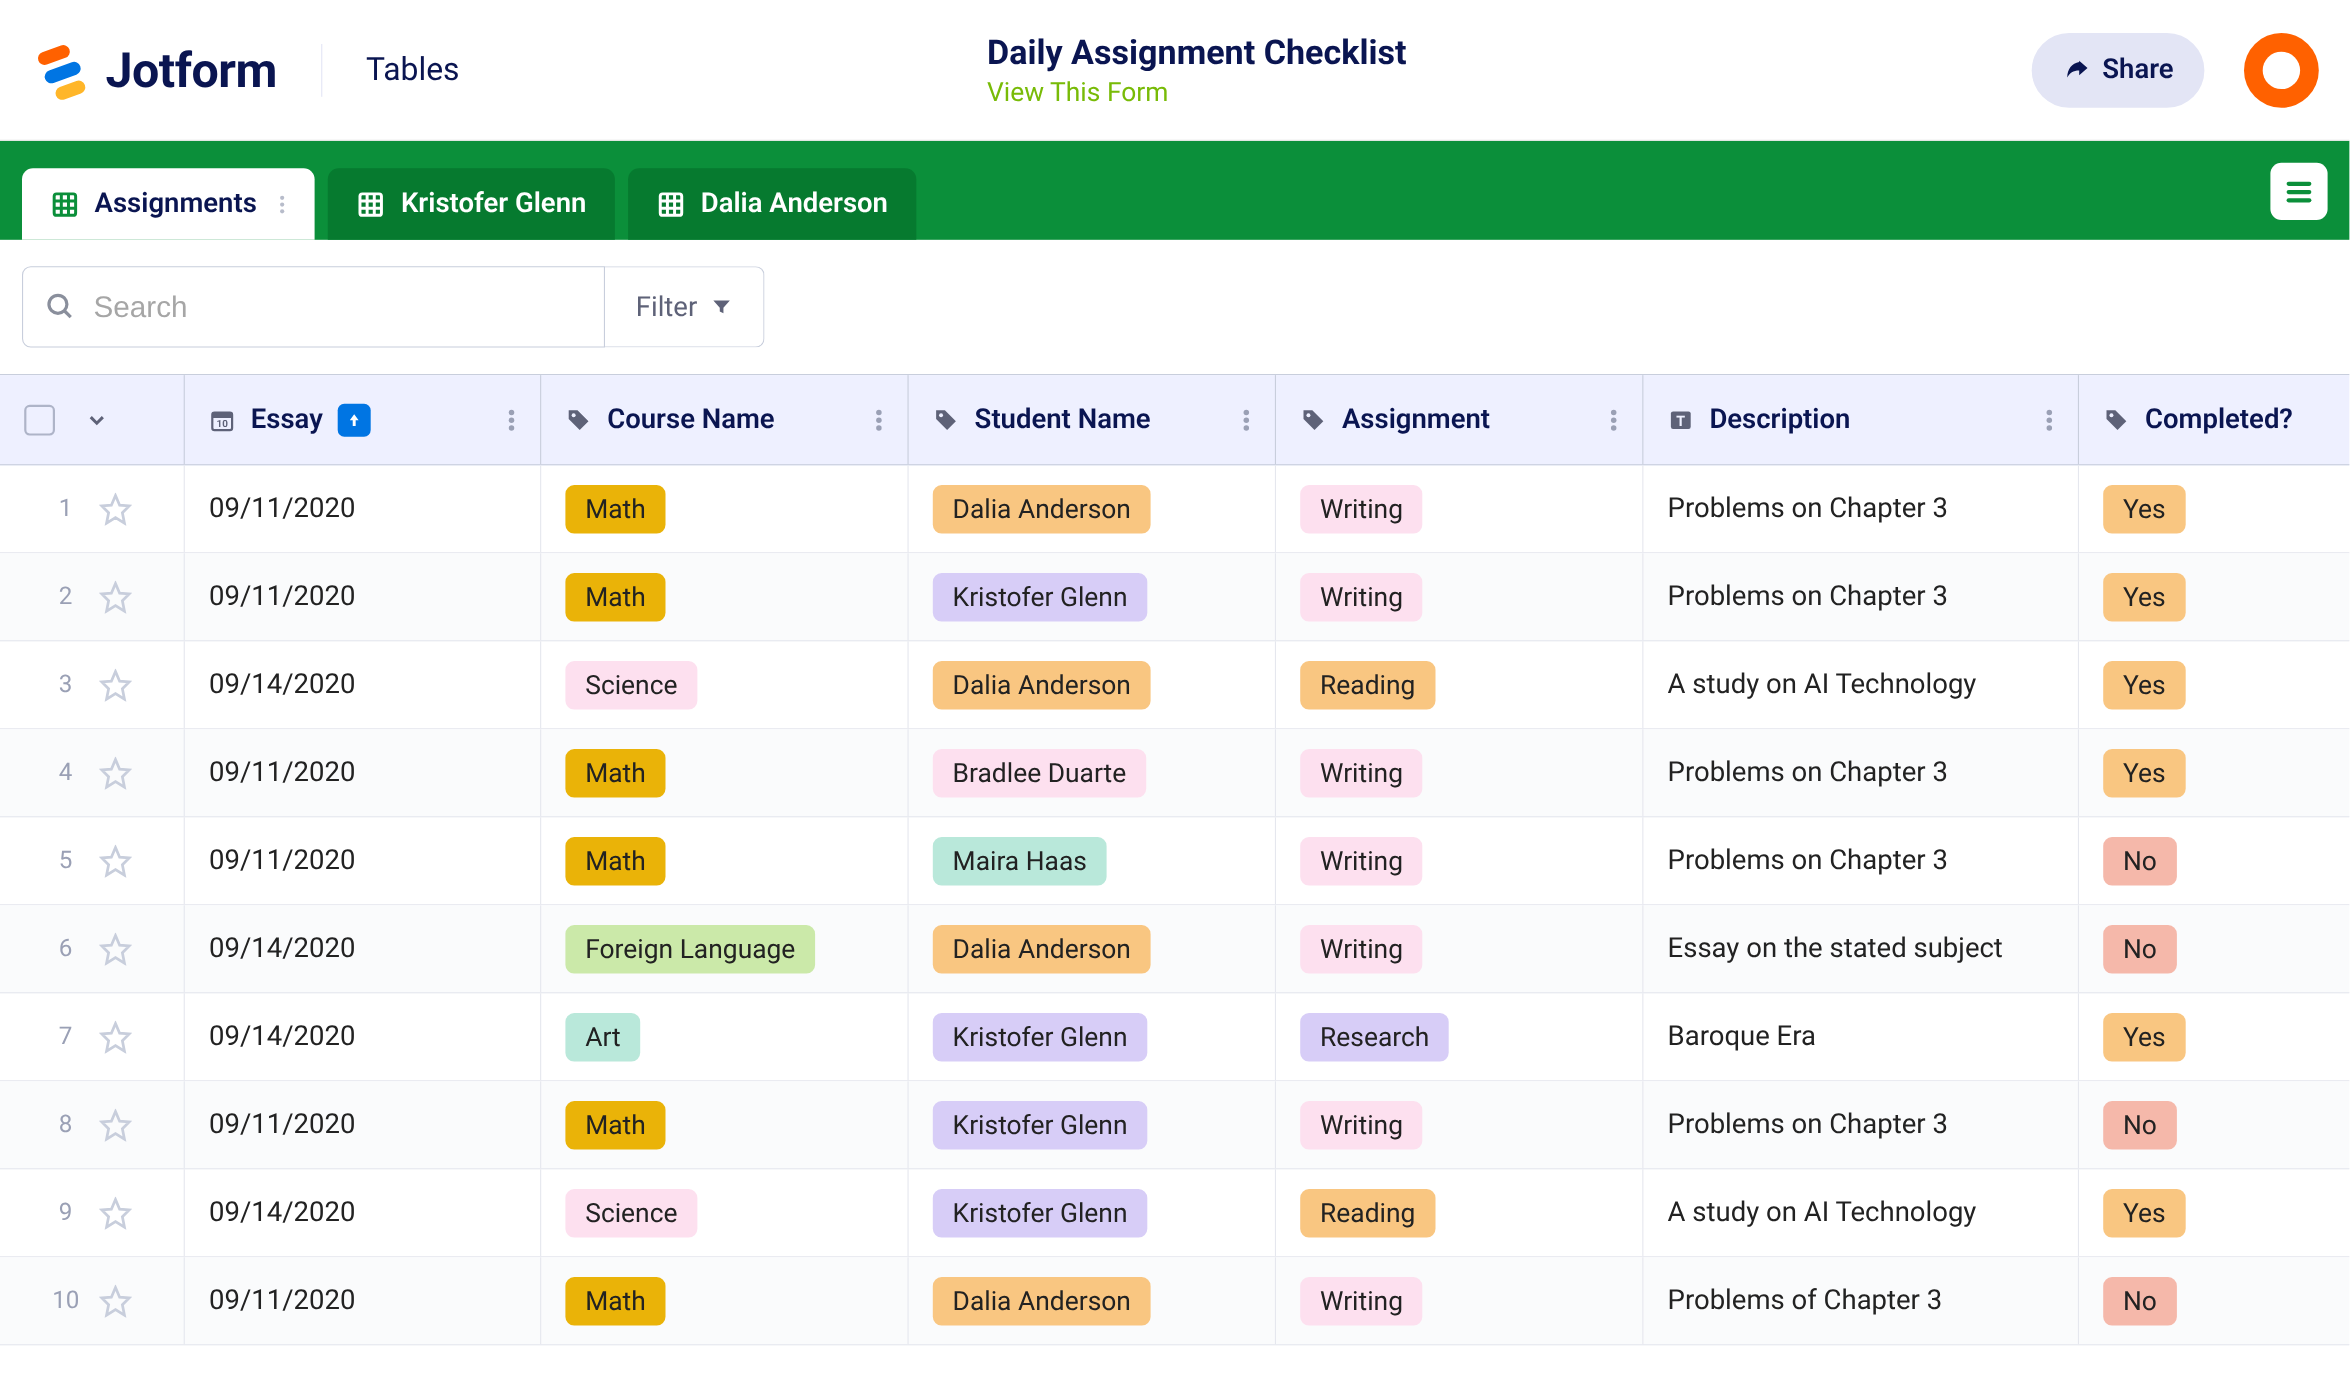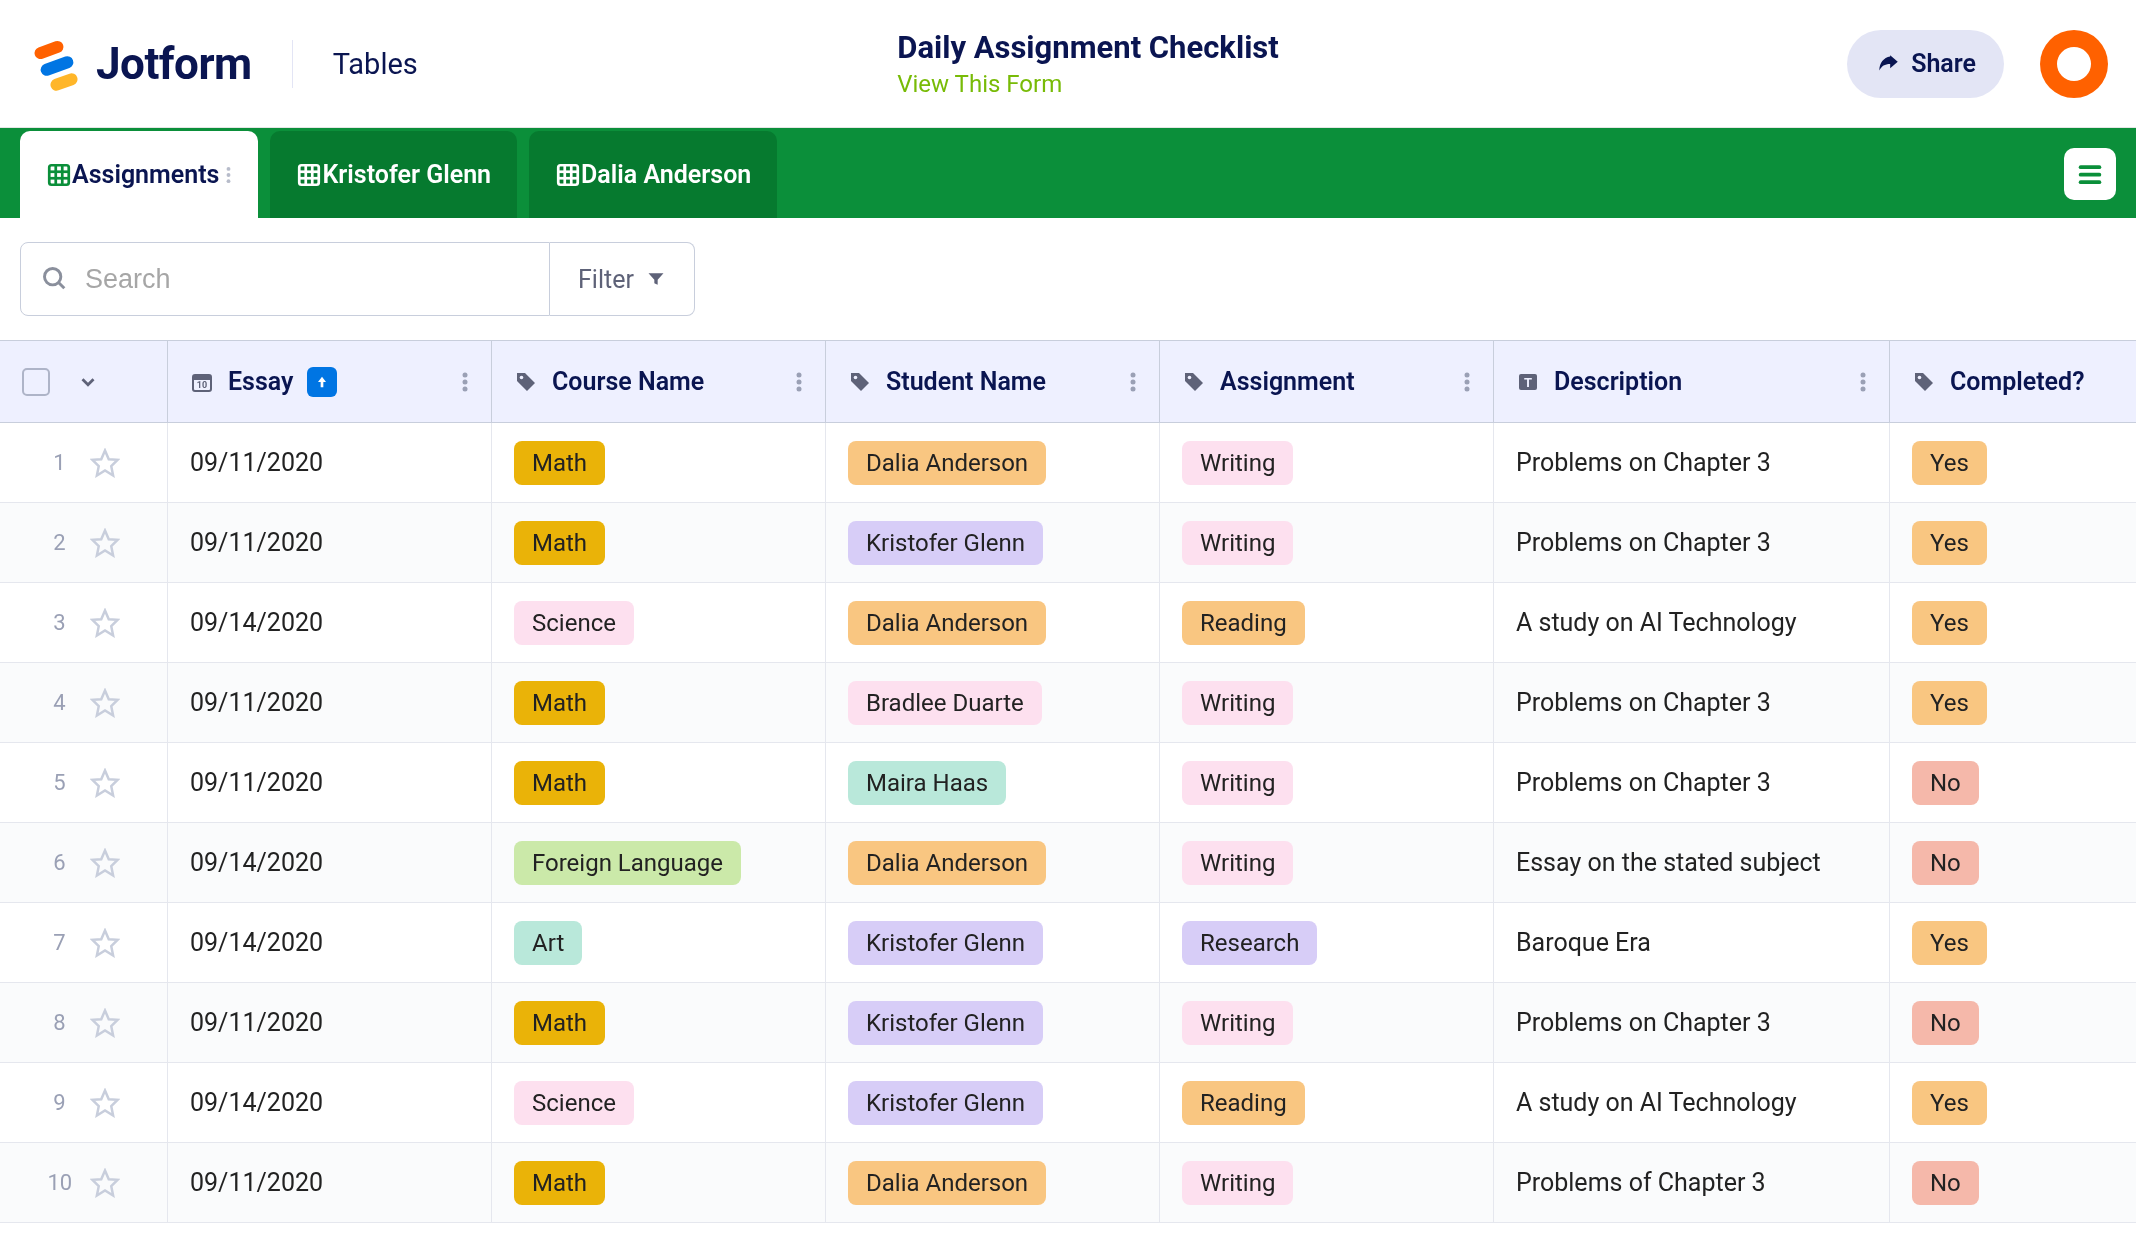--- a/index.html
+++ b/index.html
@@ -14,21 +14,21 @@
 
 .header-center { position: absolute; left: 50%; transform: translateX(-50%); text-align: left; margin-left: 20px; }
 .page-title { font-size: 31px; font-weight: 700; color: #0a1551; }
 .view-form { font-size: 24px; color: #78bb07; margin-top: 4px; }
 
 .header-right { margin-left: auto; display: flex; gap: 36px; }
 .share-btn { display: flex; align-items: center; gap: 10px; background: #e3e5f5; border-radius: 999px; padding: 14px 28px; font-size: 25px; font-weight: 600; color: #0a1551; cursor: pointer; }
 .avatar { width: 68px; height: 68px; border-radius: 50%; background: #ff6100; display: flex; align-items: center; justify-content: center; }
 
 .tabbar { background: #0b8f3a; height: 90px; display: flex; align-items: flex-end; padding: 0 20px; gap: 12px; }
-.tab { display: flex; align-items: center; padding: 29px 26px; border-radius: 10px 10px 0 0; font-size: 25px; font-weight: 600; cursor: pointer; color: #fff; background: #067a2f; justify-content: flex-end; }
+.tab { display: flex; align-items: center; gap: 14px; padding: 18px 26px; border-radius: 10px 10px 0 0; font-size: 25px; font-weight: 600; cursor: pointer; color: #fff; background: #067a2f; justify-content: flex-end; }
 .tab.active { background: #fff; color: #0a1551; }
 .tab .dots { margin-left: 6px; opacity: 0.7; }
 .grid-icon { display: inline-block; }
 .menu-burger { margin-left: auto; background: #fff; width: 52px; height: 52px; border-radius: 10px; display: flex; align-items: center; justify-content: center; margin-bottom: 18px; cursor: pointer; }
 
 .toolbar { display: flex; align-items: center; gap: 0; padding: 24px 20px; }
 .searchbox { display: flex; align-items: center; width: 530px; height: 74px; border: 1.5px solid #c8cedc; border-radius: 8px 0 0 8px; padding: 0 20px; gap: 16px; }
 .searchbox input { border: none; outline: none; font-size: 27px; color: #444; flex: 1; background: transparent; }
 .searchbox input::placeholder { color: #a6a6a6; }
 .filter-btn { height: 74px; border: 1.5px solid #c8cedc; border-left: none; border-radius: 0 8px 8px 0; padding: 0 28px; display: flex; align-items: center; gap: 12px; font-size: 25px; color: #5e6278; cursor: pointer; }

